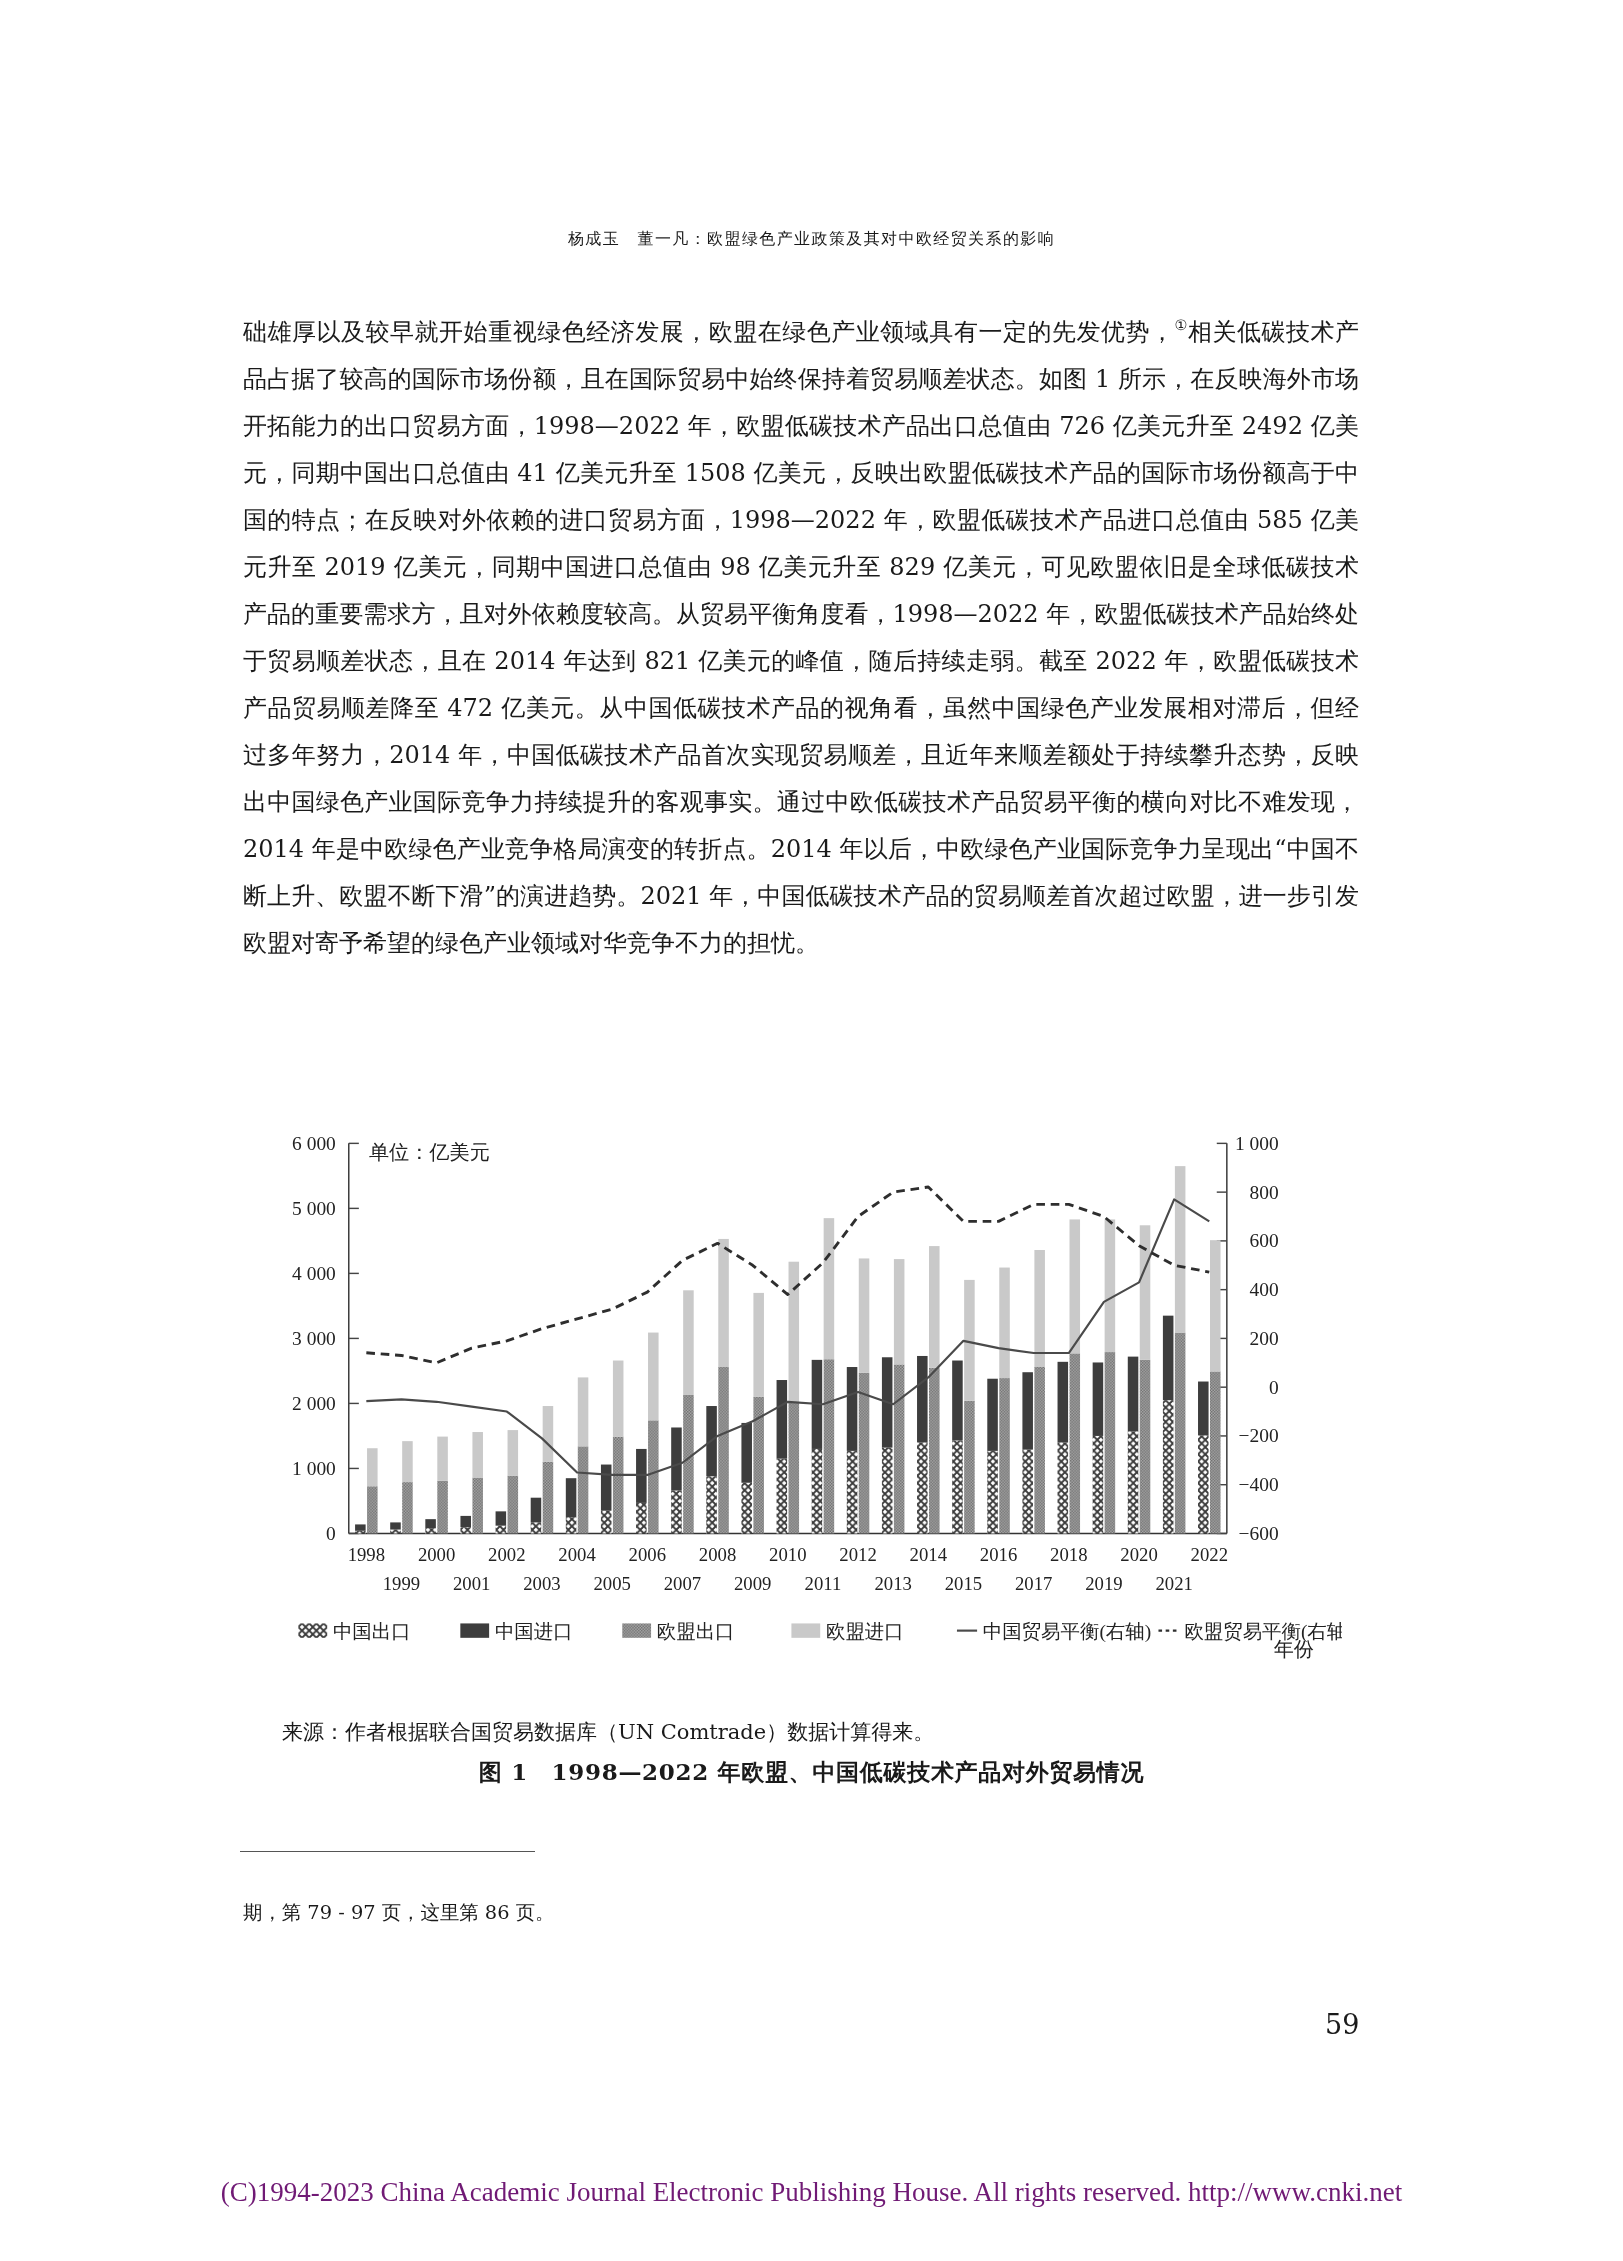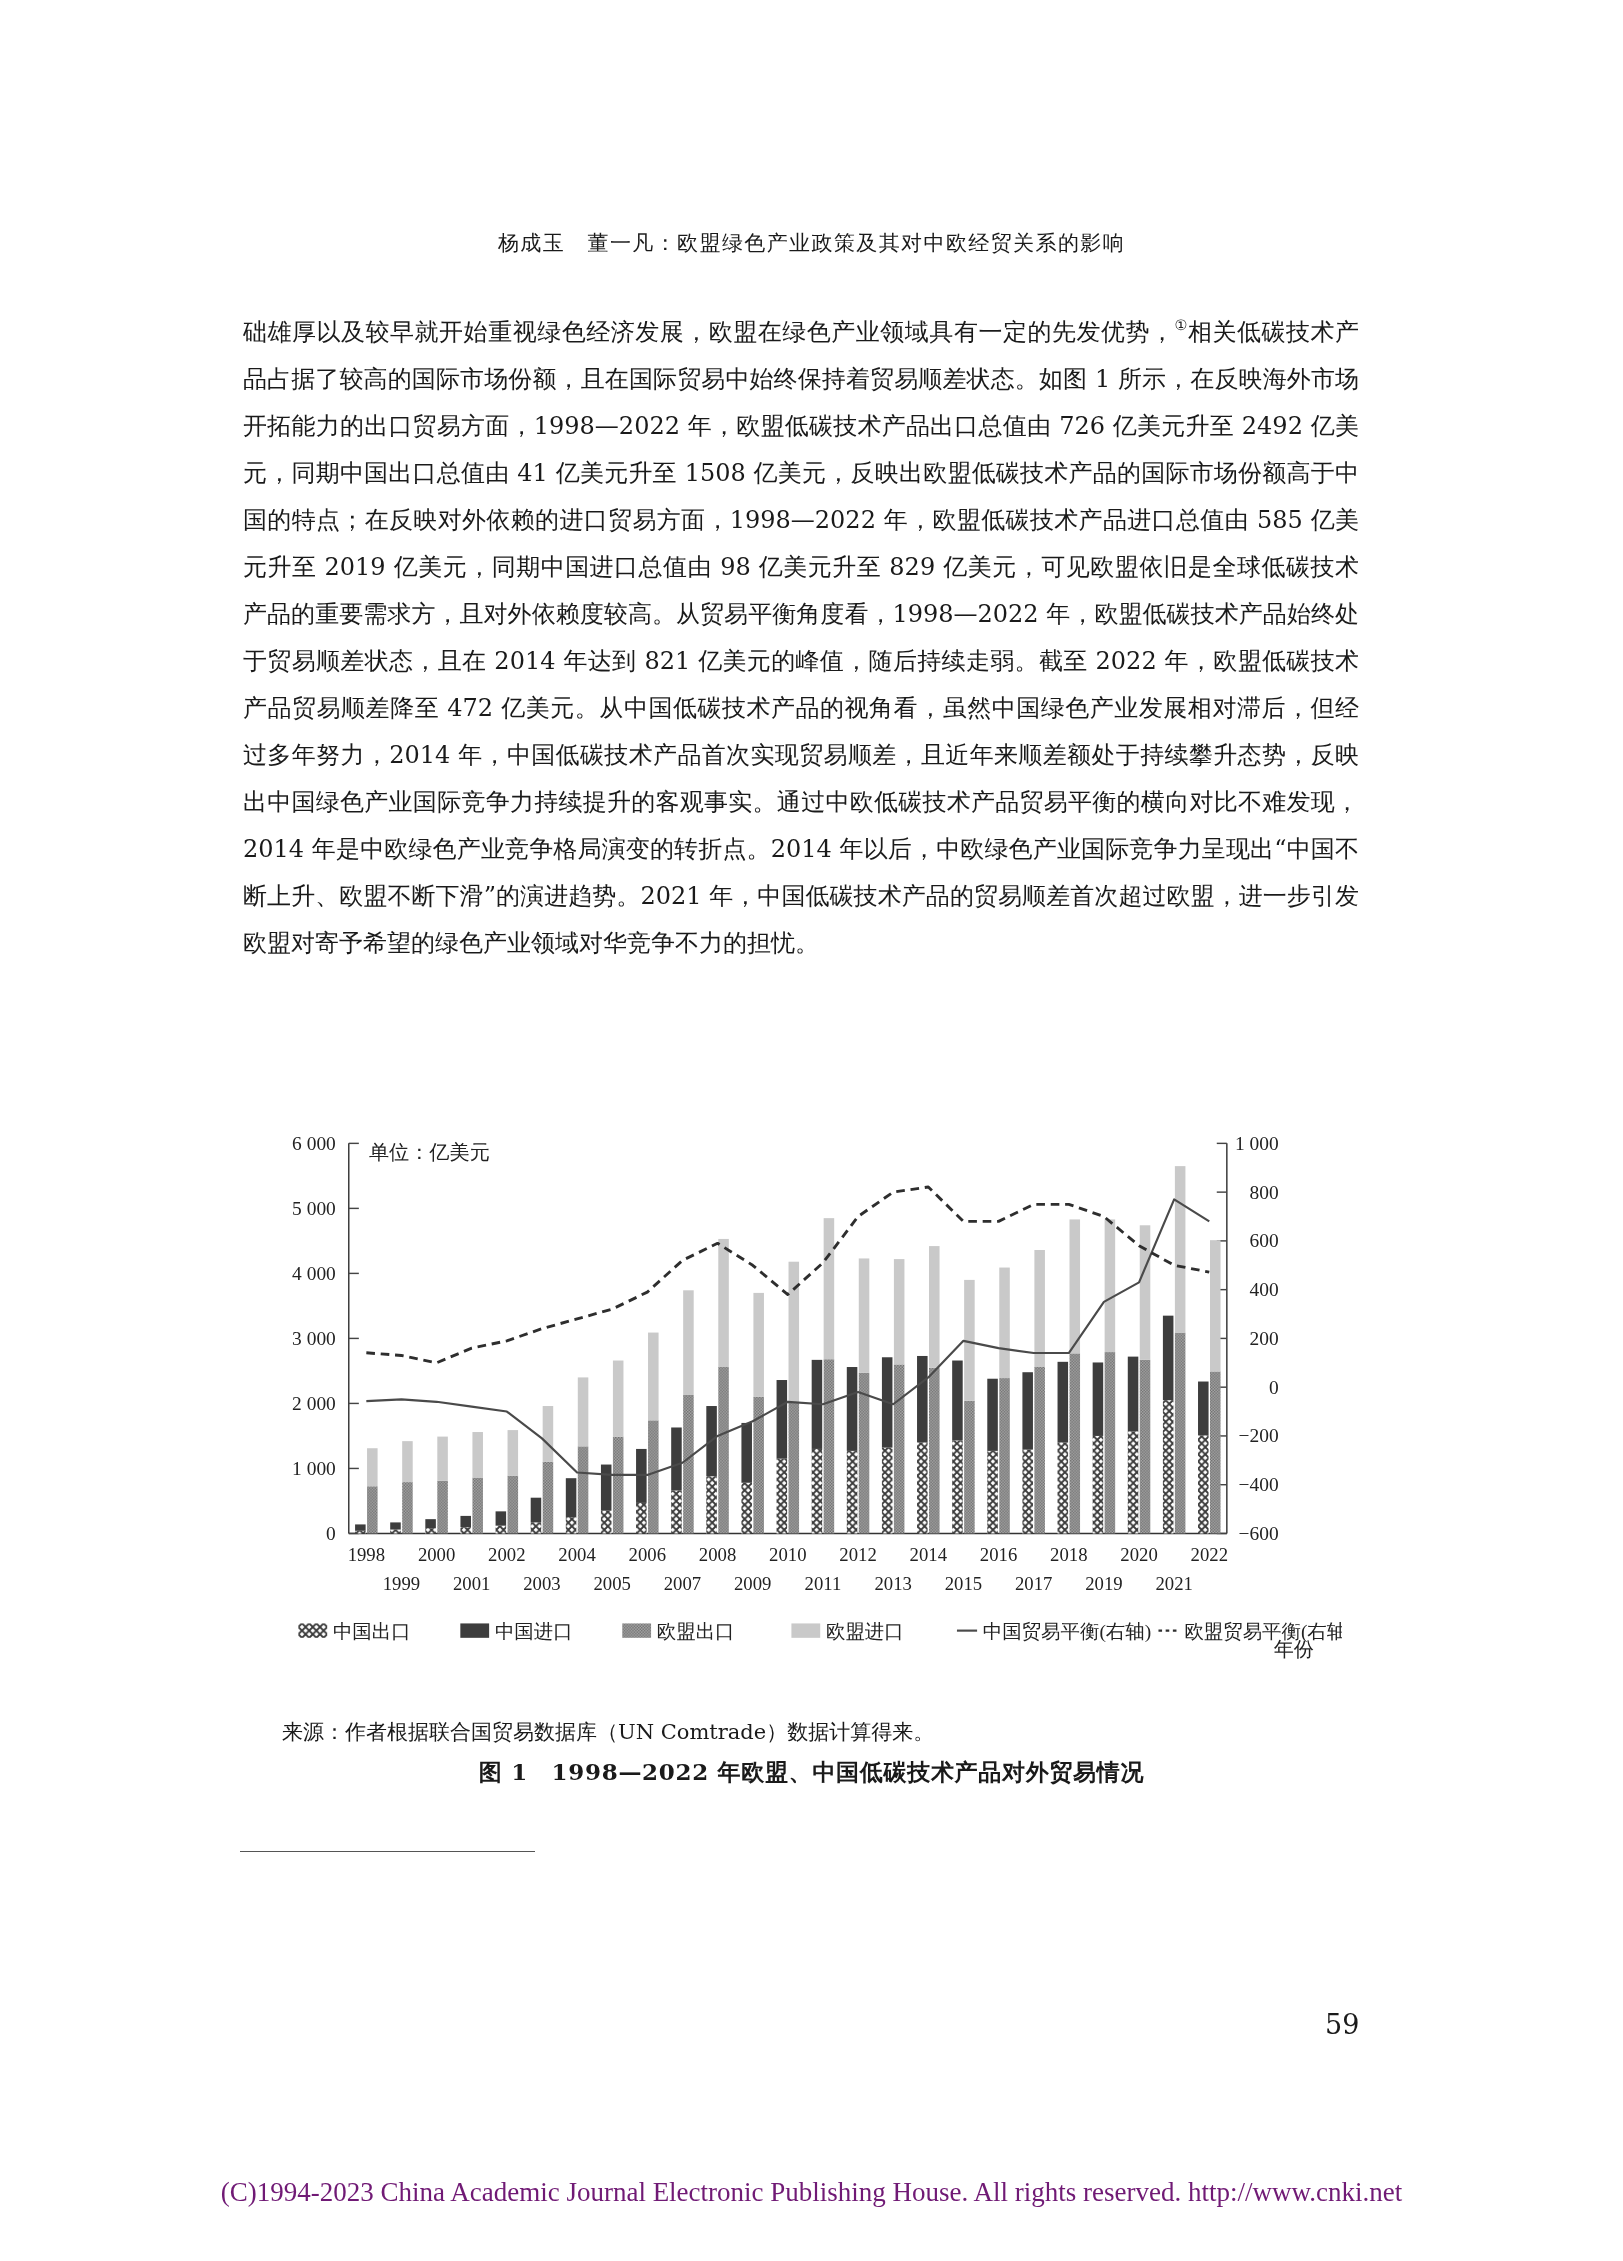--- a/index.html
+++ b/index.html
@@ -1,19 +1,19 @@
 <!DOCTYPE html>
 <html style="font-size:11.5px"><head>
 <meta charset="utf-8">
 <style>
   html, body { margin: 0; padding: 0; background: #ffffff; }
   body { width: 1623px; height: 2261px; position: relative; overflow: hidden;
          font-family: "DejaVu Serif", "Liberation Serif", serif; color: #1a1a1a; }
   .running-head { position: absolute; top: 229px; left: 0; width: 1623px; text-align: center;
-         font-size: 21px; letter-spacing: 1.4px; }
+         font-size: 16px; letter-spacing: 1.4px; }
   .body-text { position: absolute; top: 302px; left: 243px; width: 1116px;
          font-size: 24px; line-height: 47px; text-align: justify; text-justify: inter-character; }
   .body-text p { margin: 0; }
   sup.fn { font-size: 14.4px; vertical-align: 10px; }
   .figure { position: absolute; top: 1123px; left: 284px; width: 1058px; height: 605px; }
   .figure svg { width: 1058px; height: 605px; display: block; }
   .figure svg text { font-family: "Liberation Serif", "DejaVu Serif", serif; fill: #222; }
   .fig-caption { position: absolute; top: 1757px; left: 0; width: 1623px; text-align: center;
          font-size: 23px; font-weight: bold; letter-spacing: 0.7px; }
   .fig-source { position: absolute; top: 1718px; left: 282px; font-size: 21px; }
@@ -234,17 +234,18 @@
         <text x="1251" y="715" font-size="27">欧盟贸易平衡(右轴)</text>
       </g>
   </svg>
 </div>
 
 <div class="fig-caption">图 1　1998—2022 年欧盟、中国低碳技术产品对外贸易情况</div>
 <div class="fig-source">来源：作者根据联合国贸易数据库（UN Comtrade）数据计算得来。</div>
 
 <div class="fn-rule"></div>
 <div class="footnote">
+  <p><span>期，第 79 - 97 页，这里第 86 页。</span></p>
 </div>
 
 <div class="page-number">59</div>
 <div class="copyright">(C)1994-2023 China Academic Journal Electronic Publishing House. All rights reserved.    http://www.cnki.net</div>
 
 
 </body></html>

